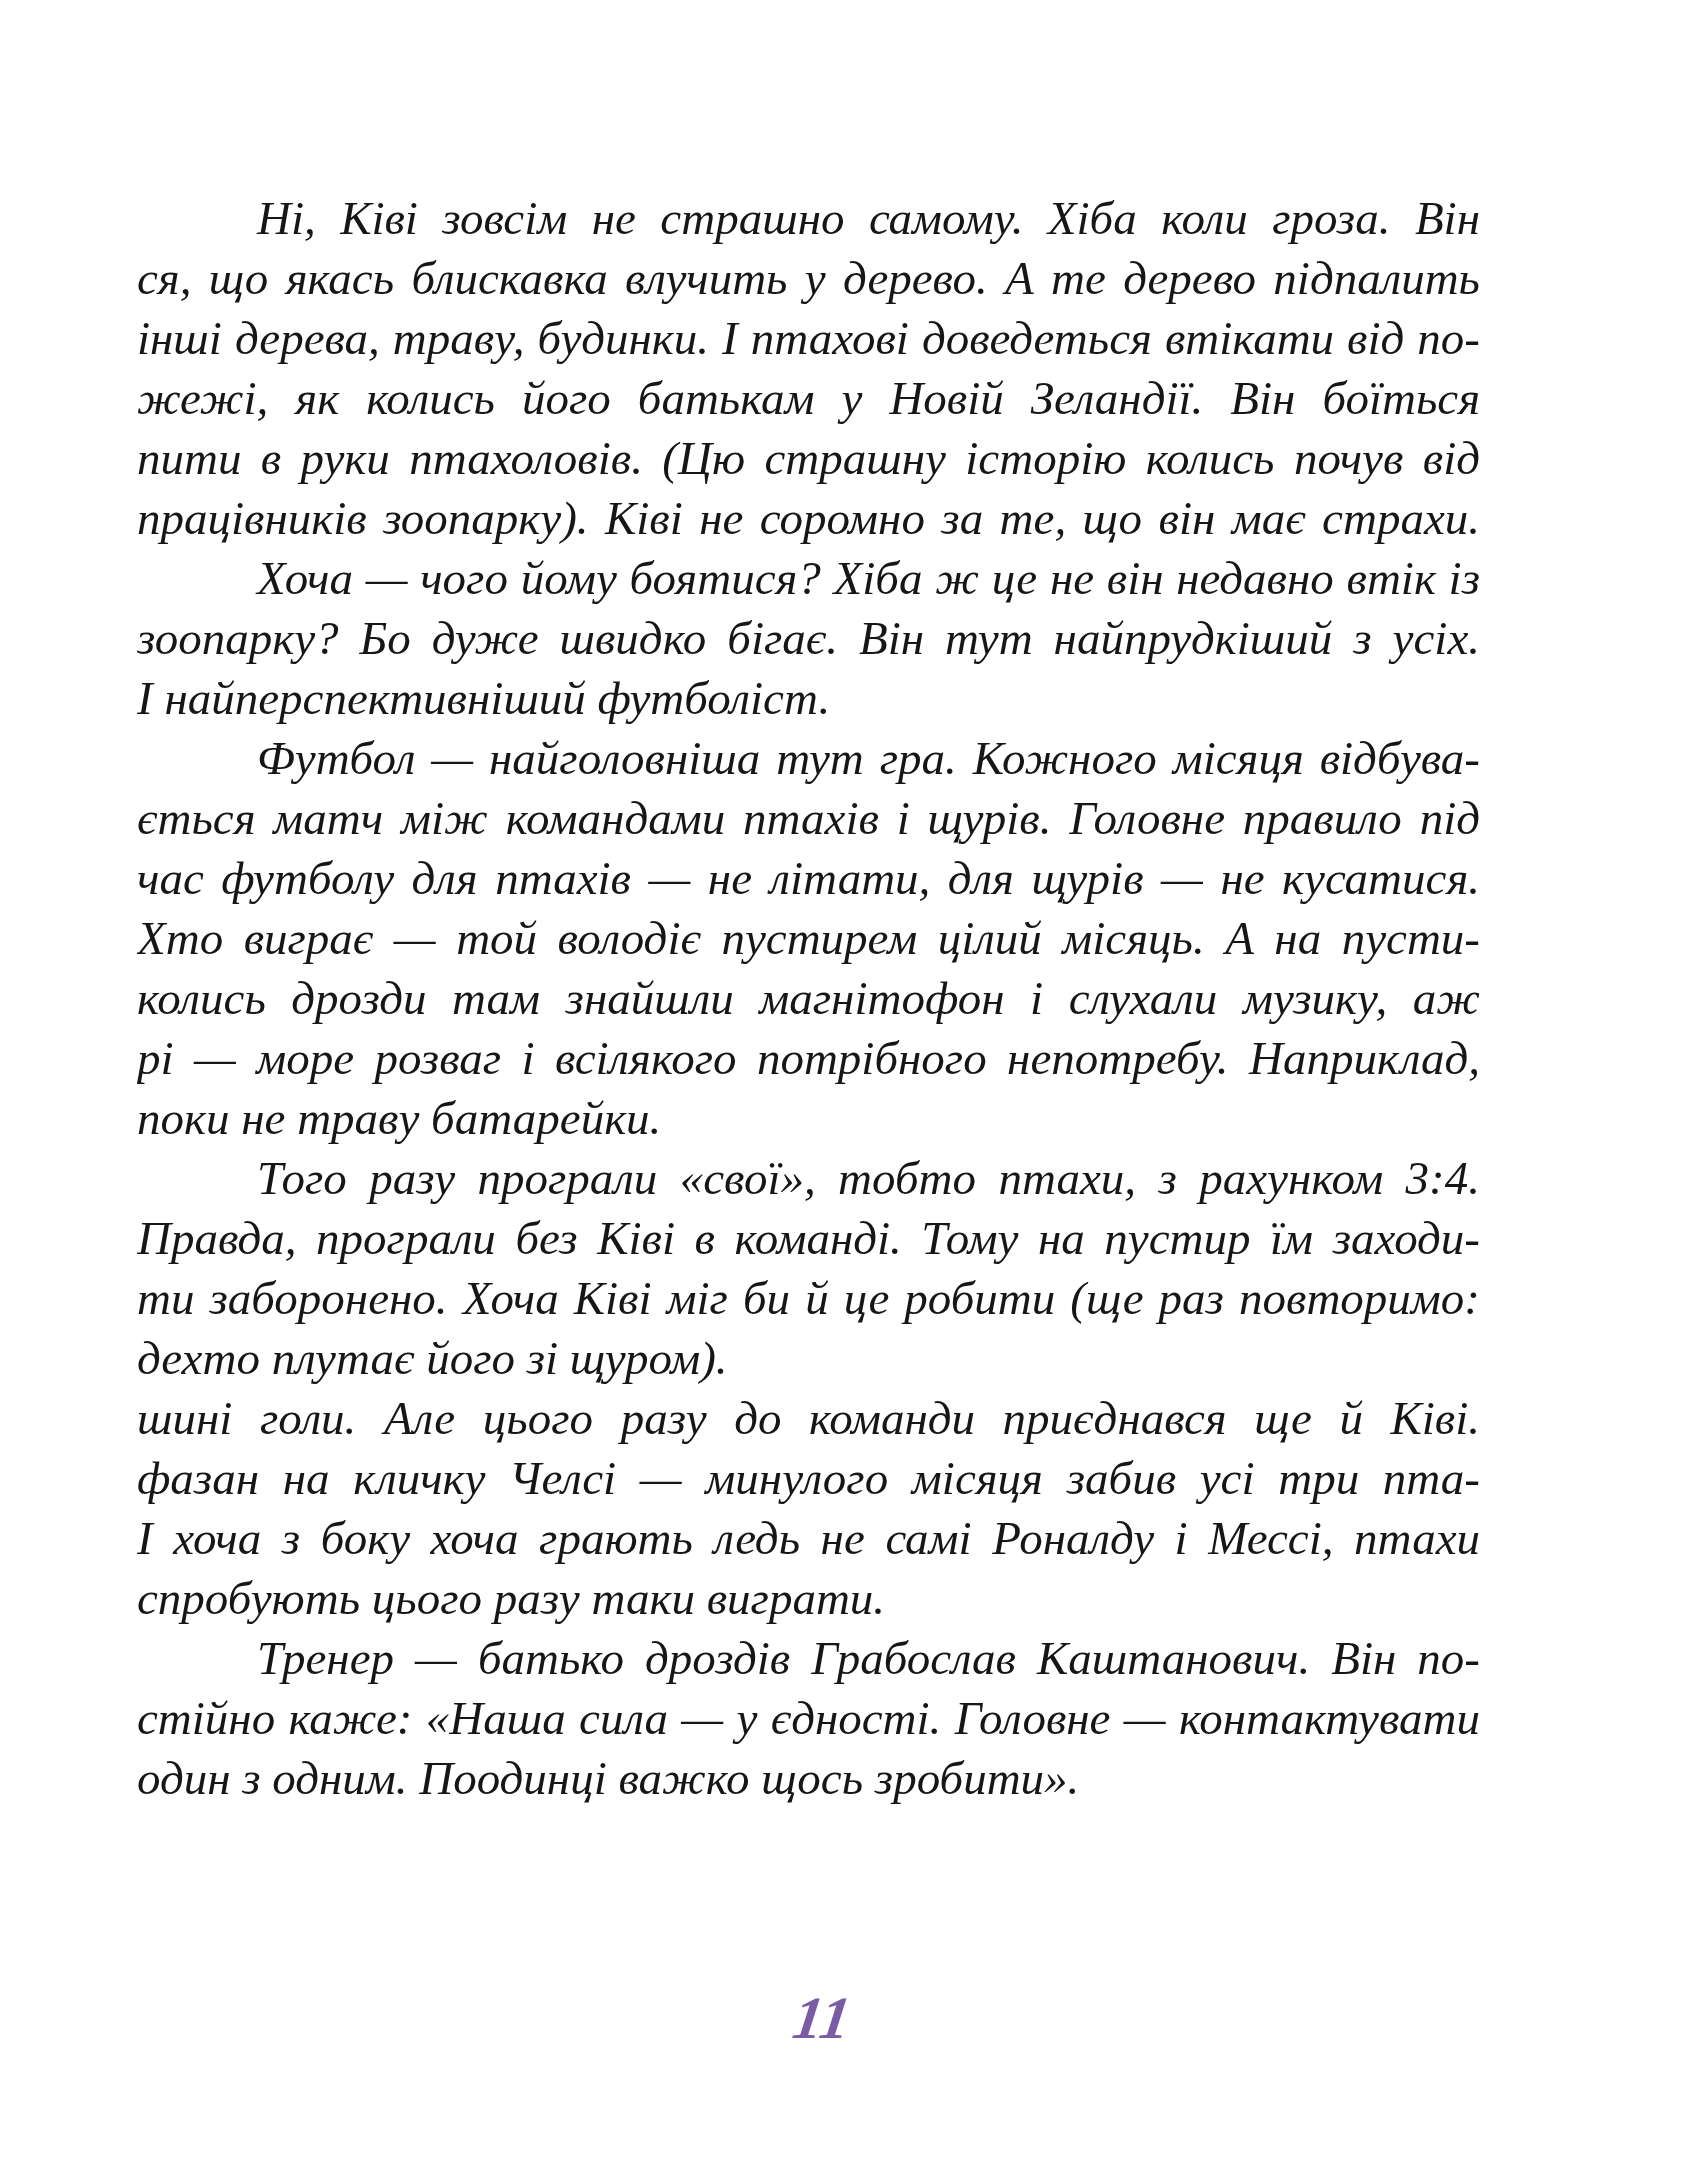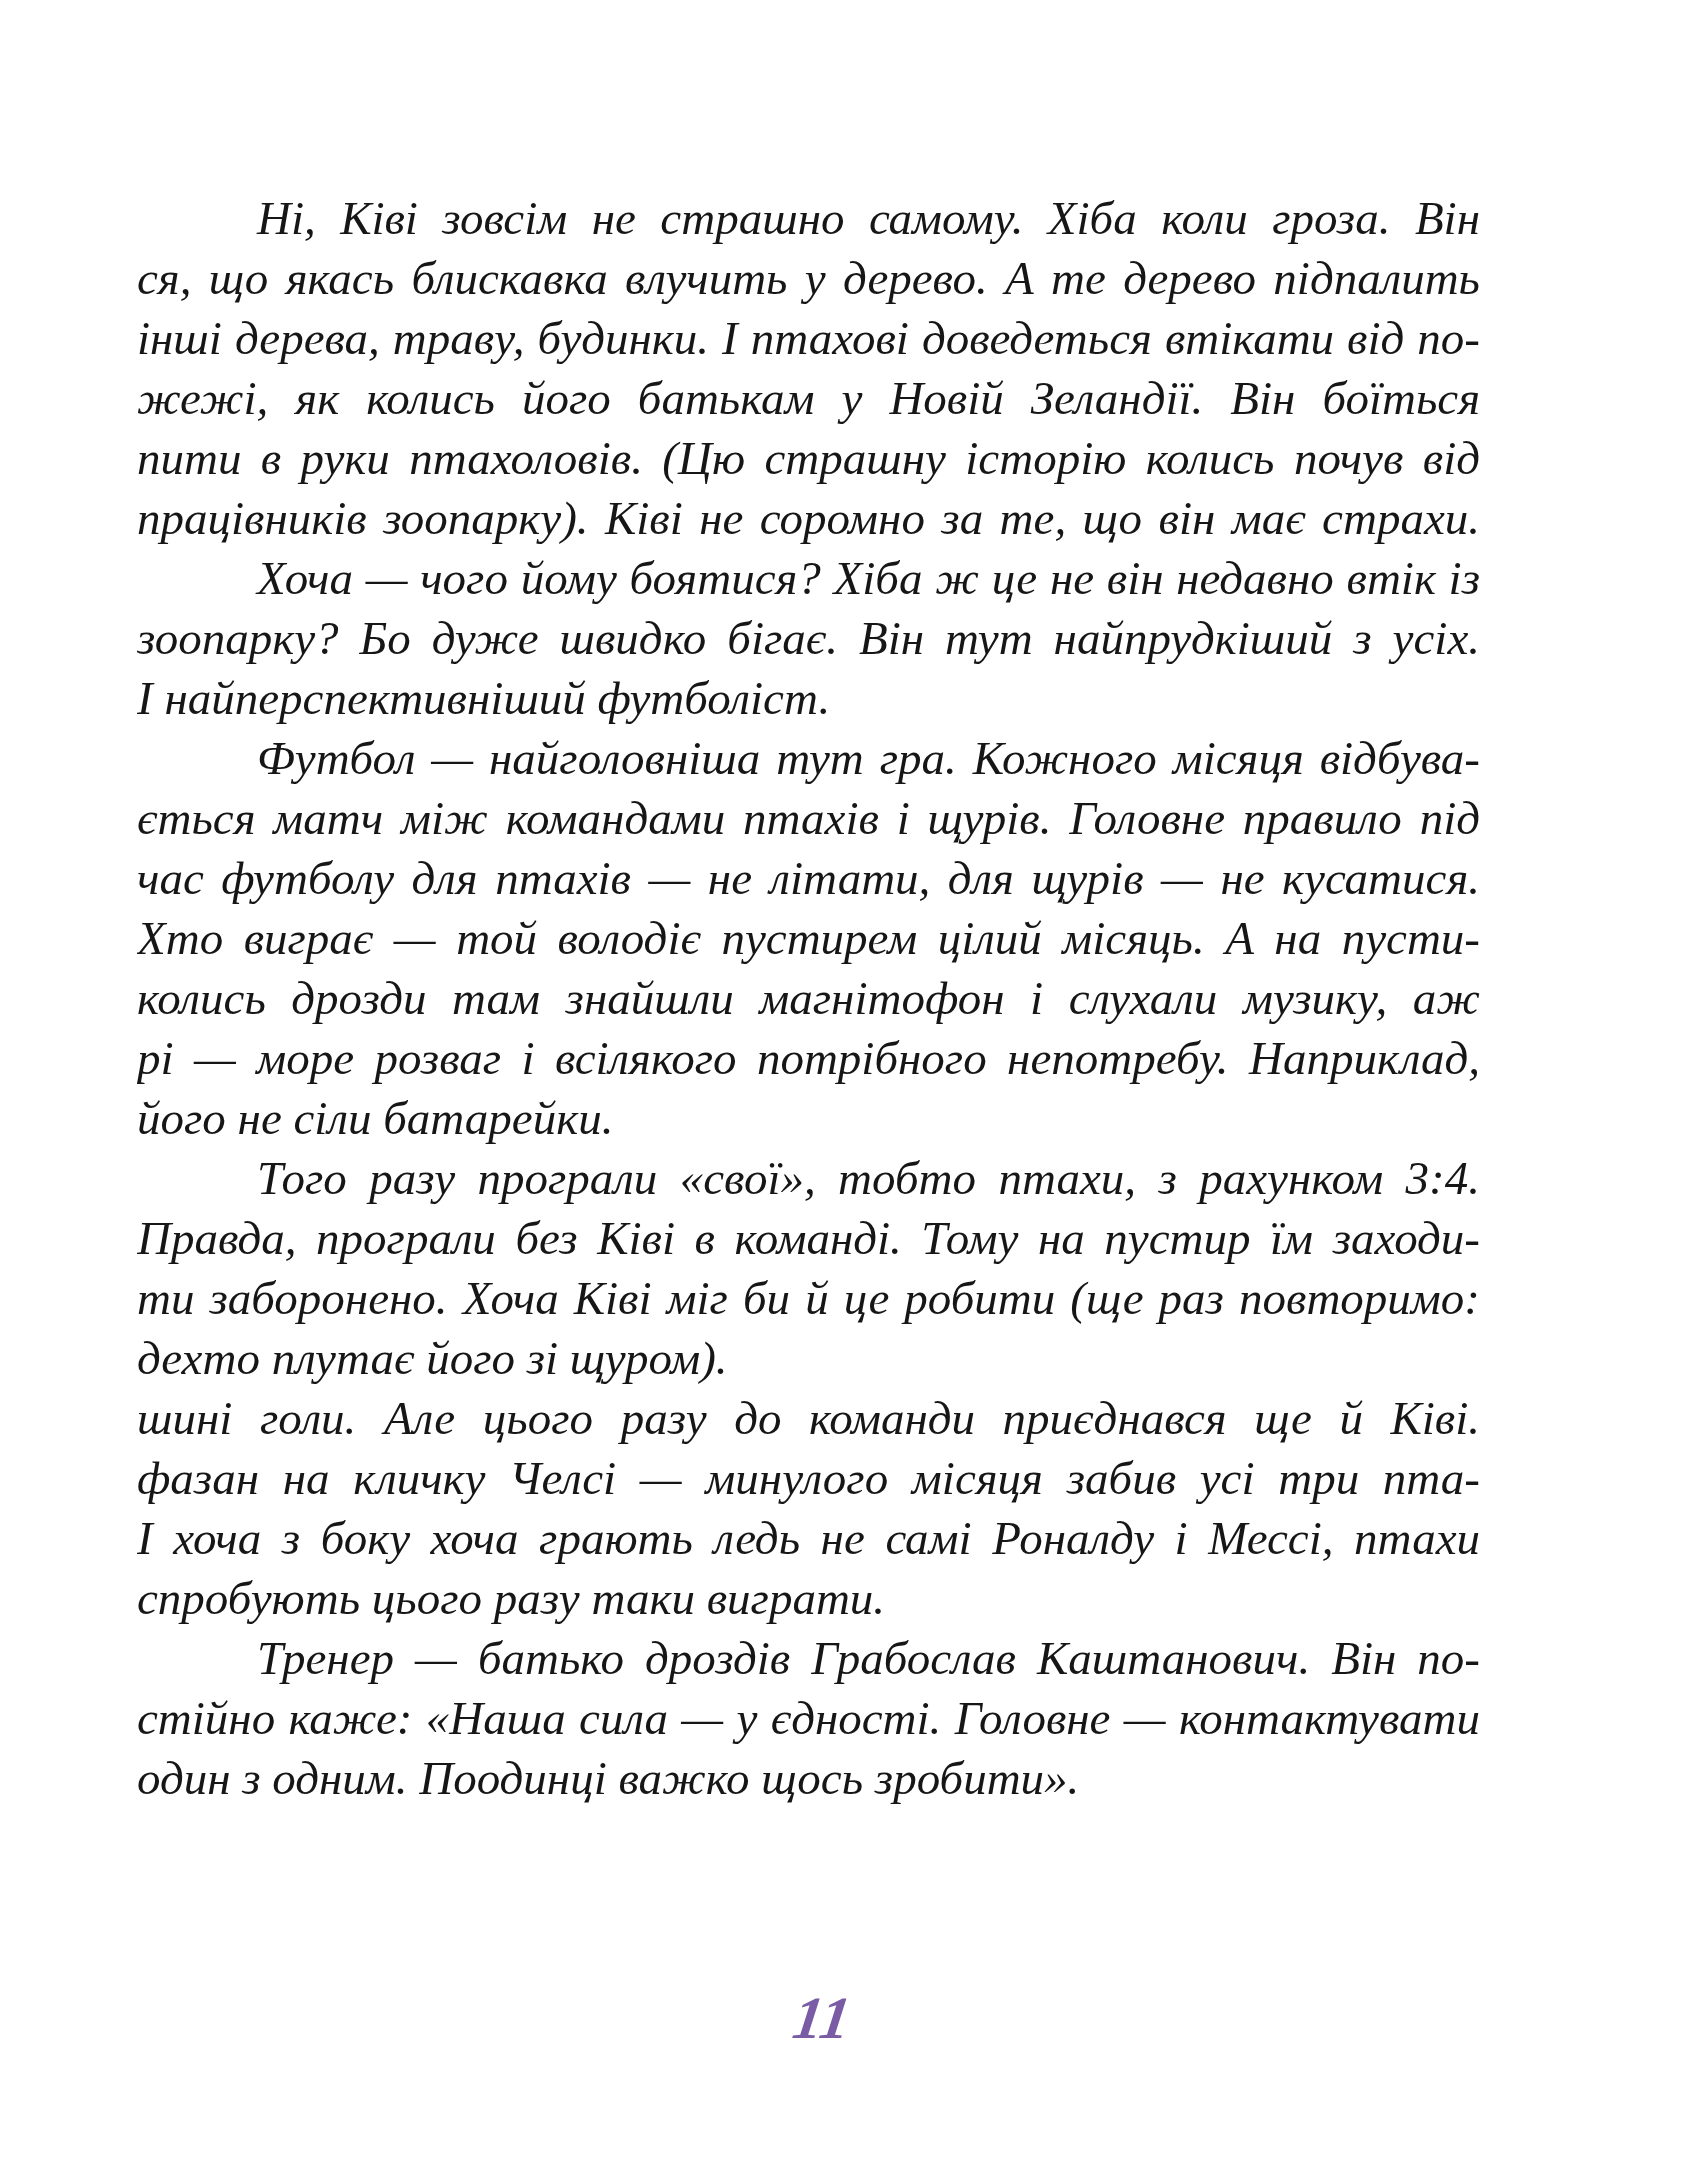--- a/index.html
+++ b/index.html
@@ -69,21 +69,21 @@
       <div class="line end">І найперспективніший футболіст.</div>
     </div>
 
     <div class="para">
       <div class="line indent">Футбол — найголовніша тут гра. Кожного місяця відбува-</div>
       <div class="line">ється матч між командами птахів і щурів. Головне правило під</div>
       <div class="line">час футболу для птахів — не літати, для щурів — не кусатися.</div>
       <div class="line">Хто виграє — той володіє пустирем цілий місяць. А на пусти-</div>
       <div class="line">колись дрозди там знайшли магнітофон і слухали музику, аж</div>
       <div class="line">рі — море розваг і всілякого потрібного непотребу. Наприклад,</div>
-      <div class="line end">його не сіли батарейки.</div>
+      <div class="line end">поки не траву батарейки.</div>
     </div>
 
     <div class="para">
       <div class="line indent">Того разу програли «свої», тобто птахи, з рахунком 3:4.</div>
       <div class="line">Правда, програли без Ківі в команді. Тому на пустир їм заходи-</div>
       <div class="line">ти заборонено. Хоча Ківі міг би й це робити (ще раз повторимо:</div>
       <div class="line end">дехто плутає його зі щуром).</div>
     </div>
 
     <div class="para">

